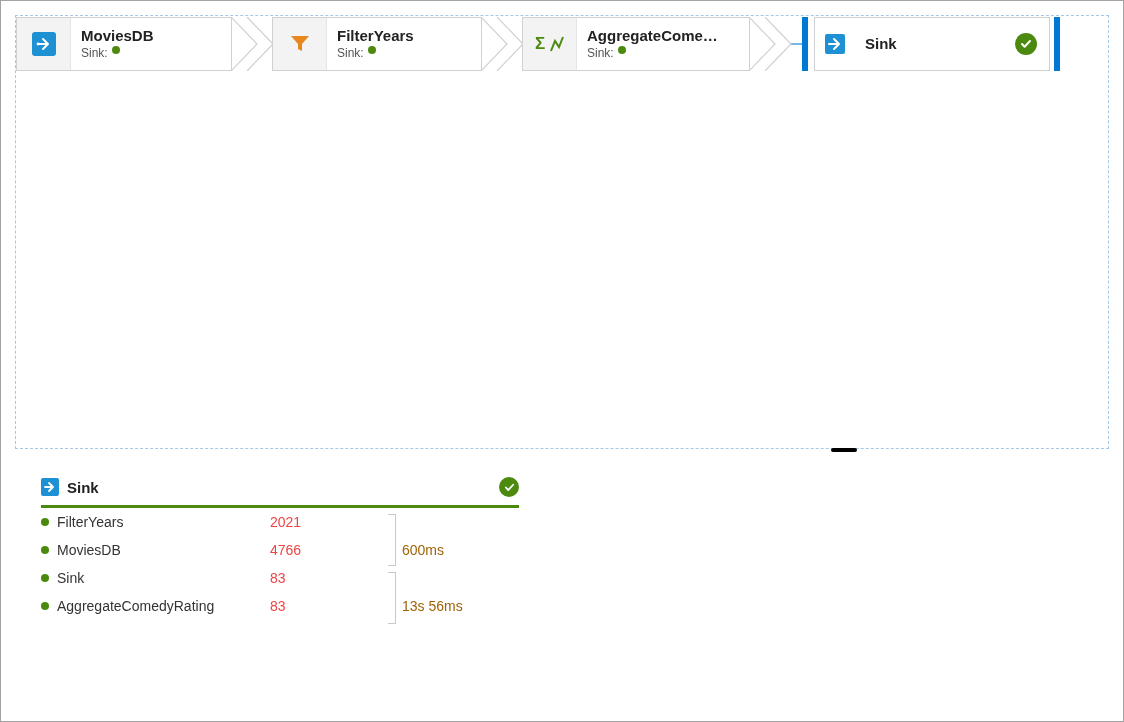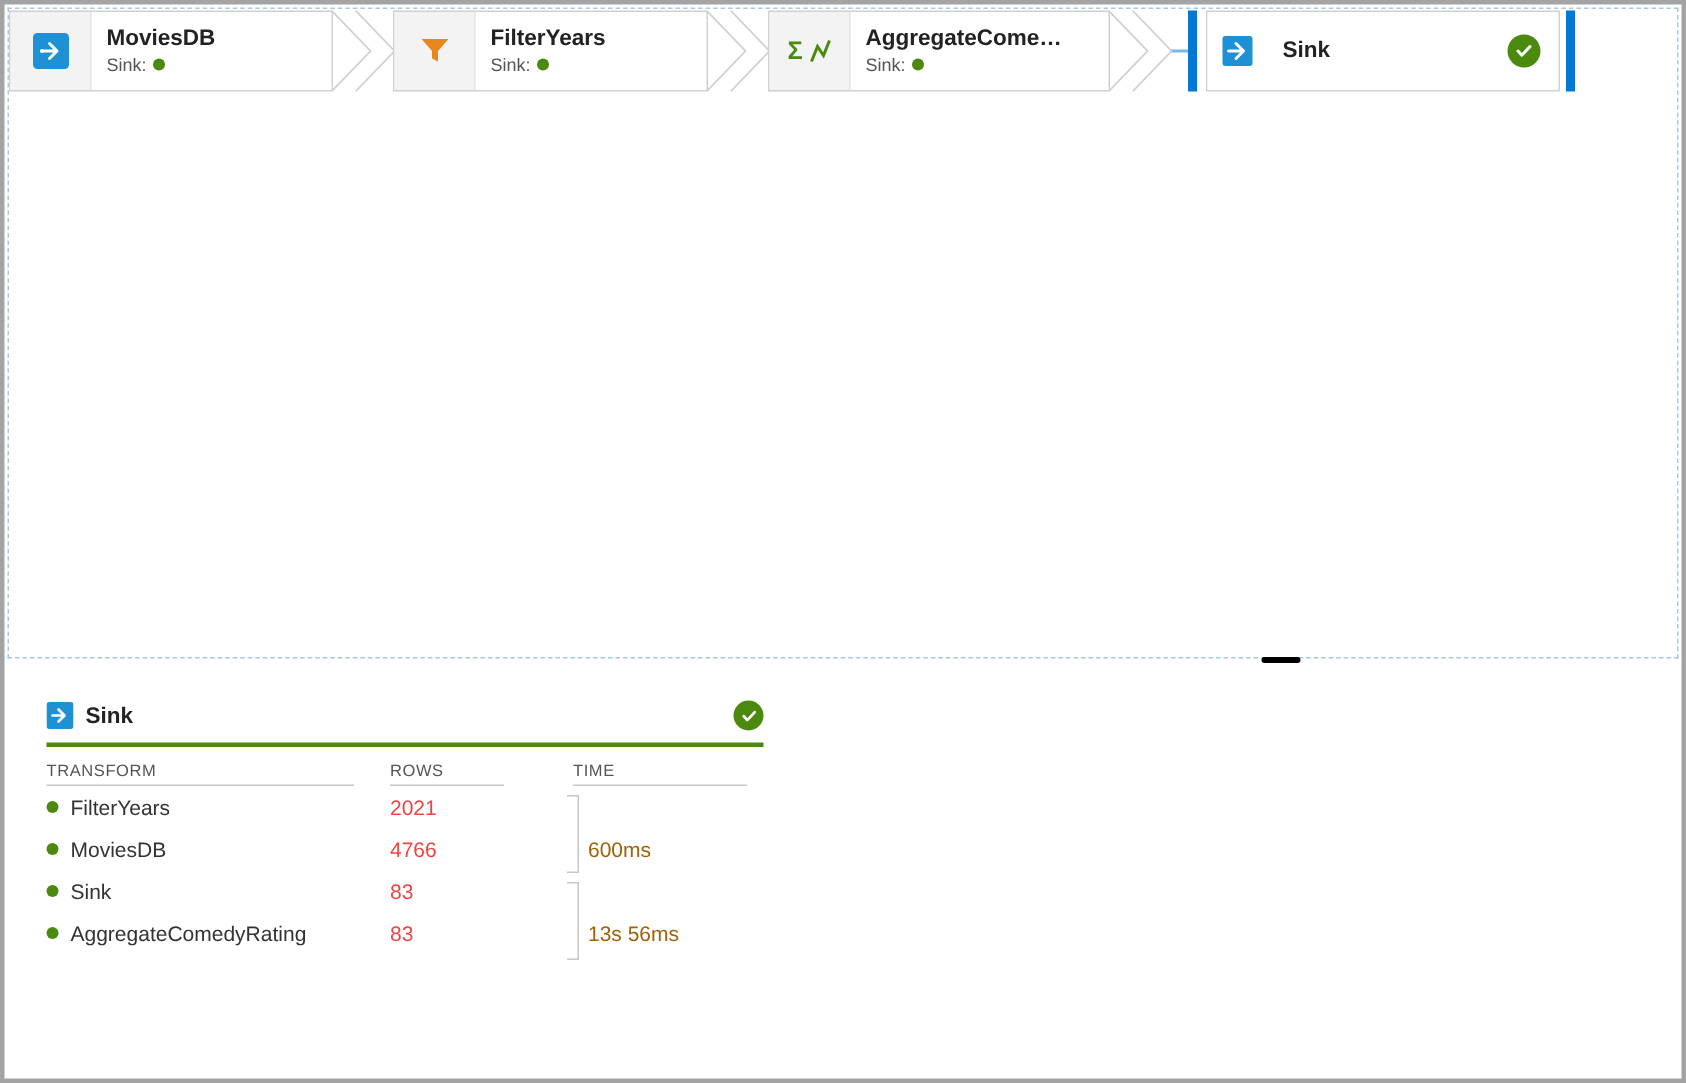--- a/index.html
+++ b/index.html
@@ -6,24 +6,24 @@
   html, body {
     margin: 0; padding: 0;
     width: 1124px; height: 722px;
     font-family: "Segoe UI", Arial, sans-serif;
     font-size: 13px;
     color: #323130;
     background: #fff;
   }
   .root {
     width: 1124px; height: 722px;
-    border: 3px solid #a3a3a3;
+    border: 1px solid #a3a3a3;
     display: flex; flex-direction: column;
     overflow: hidden;
-    padding: 2px;
+    padding: 14px;
   }
   .canvas {
     flex: 0 0 434px;
     border: 1px dashed #a6c8e6;
     background: #fff;
     position: relative;
   }
   .pipeline {
     display: flex;
     align-items: stretch;
@@ -62,21 +62,21 @@
     font-weight: 600;
     font-size: 15px;
     white-space: nowrap;
     color: #222;
     overflow: hidden;
     text-overflow: ellipsis;
   }
   .node .subtitle {
     font-size: 12px;
     color: #555;
-    display: flex; align-items: center;
+    display: flex; 
     gap: 4px;
   }
   .green-dot {
     width: 8px; height: 8px; border-radius: 50%;
     background: #4b8a0f;
     display: inline-block;
   }
   .chev {
     width: 40px;
     display: flex; align-items: center;
@@ -335,25 +335,20 @@
       </span>
       <span class="title">Sink</span>
       <span class="spacer"></span>
       <span class="check-badge" style="width:20px;height:20px;margin:0;">
         <svg width="11" height="11" viewBox="0 0 12 12">
           <path d="M2 6l2.6 2.8L10 3" fill="none" stroke="#fff" stroke-width="2" stroke-linecap="round" stroke-linejoin="round"></path>
         </svg>
       </span>
     </div>
 
-    <div class="grid-head">
-      <div class="col-transform">TRANSFORM</div>
-      <div class="col-rows">ROWS</div>
-      <div class="col-time">TIME</div>
-    </div>
 
     <div class="rows">
       <div class="bracketL br1"></div>
       <div class="bracketL br2"></div>
 
       <div class="row">
         <span class="tname">
             <span class="green-dot"></span>
             <span>FilterYears</span>
           </span>

